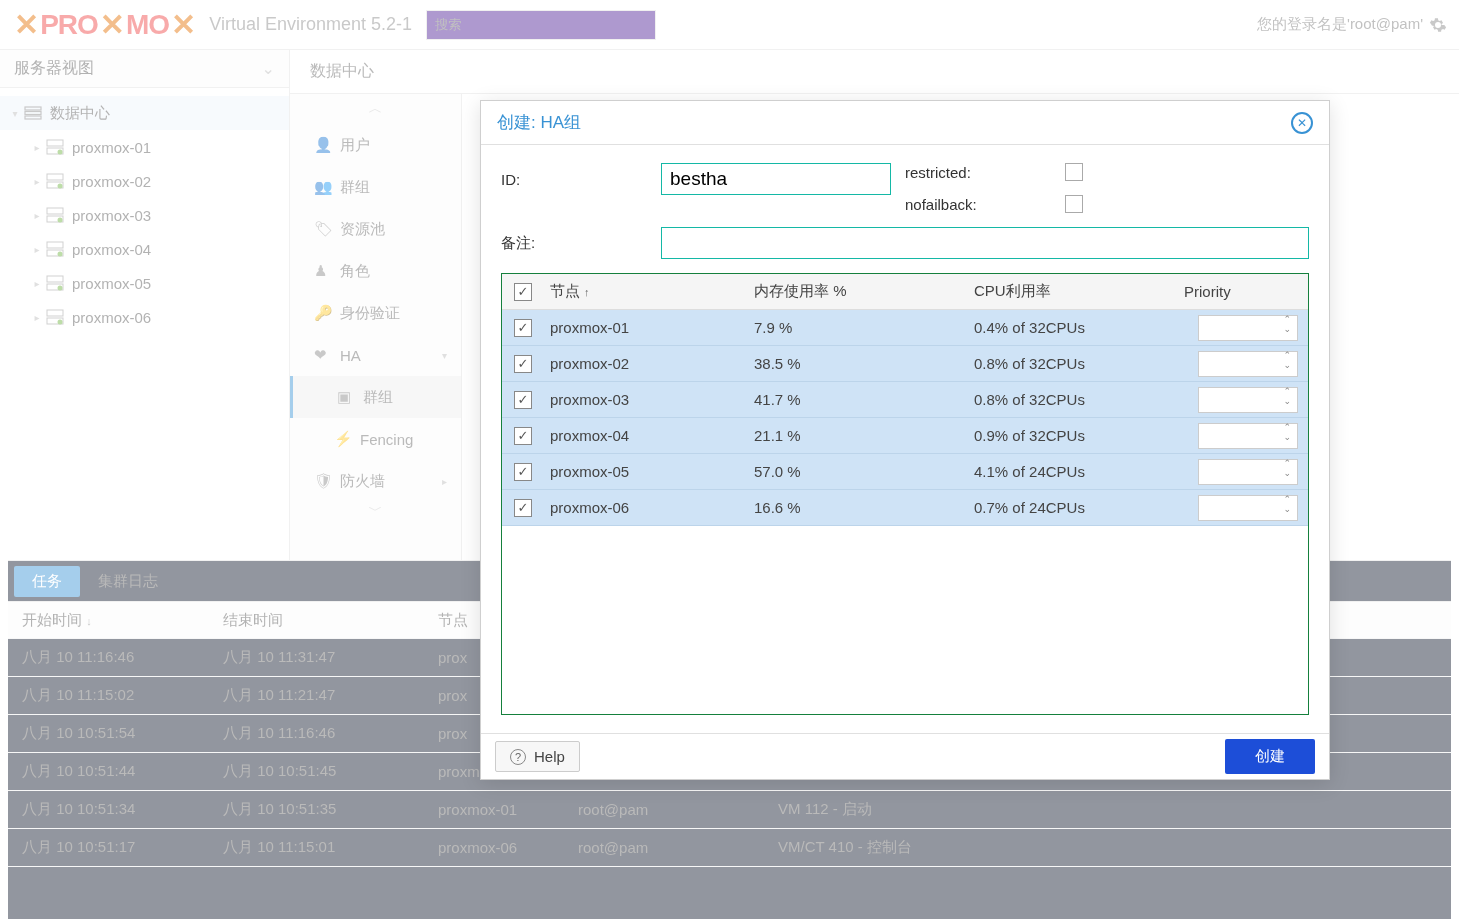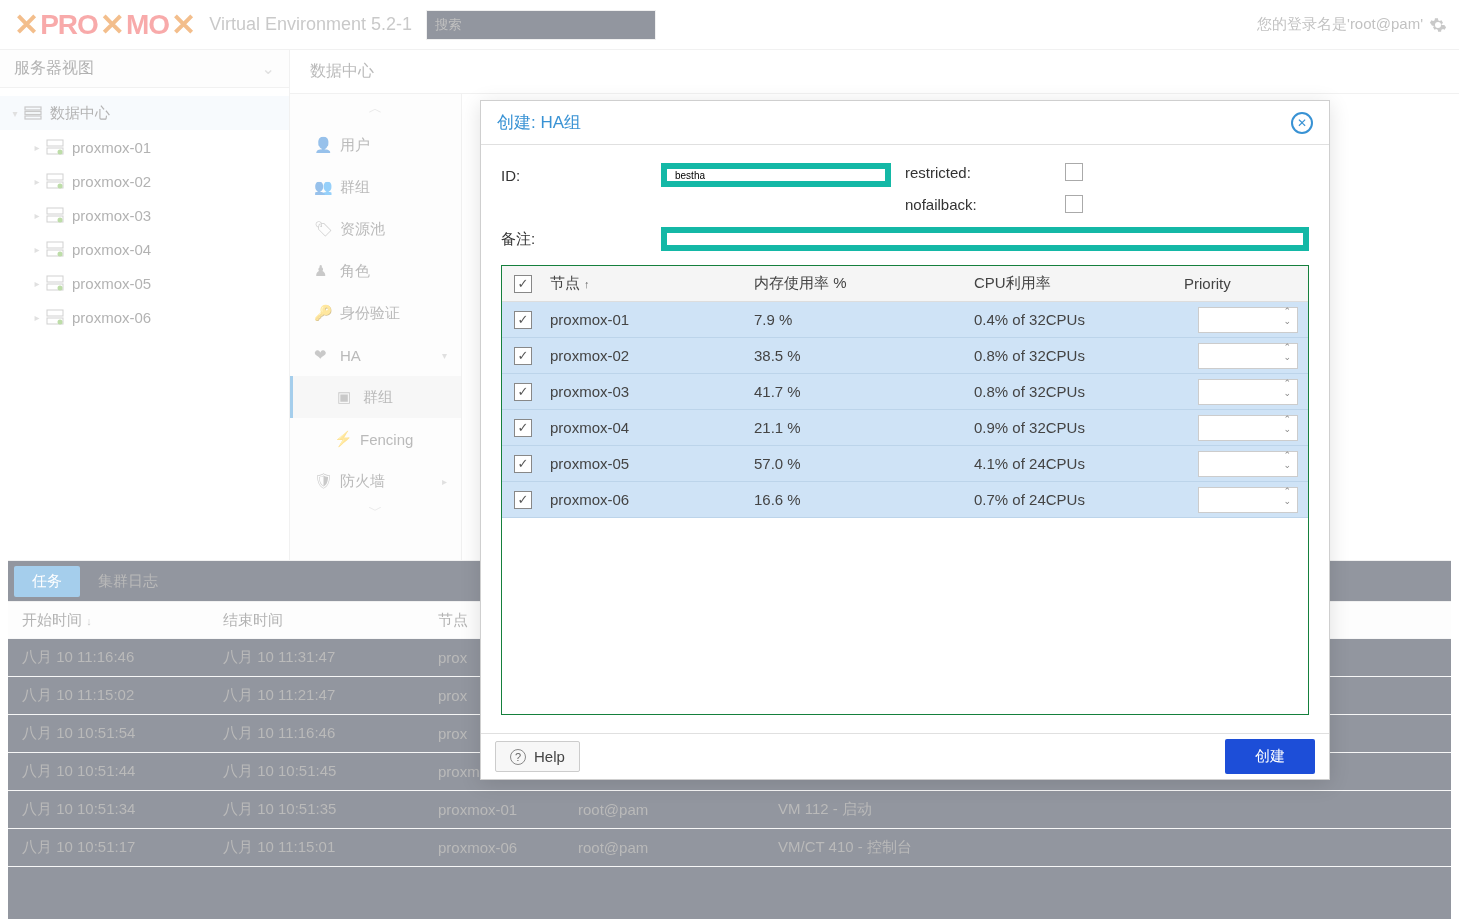--- a/index.html
+++ b/index.html
@@ -4,21 +4,21 @@
 <style>
 * { box-sizing:border-box; margin:0; padding:0; font-family:"Helvetica Neue",Arial,"Microsoft YaHei",sans-serif; }
 body { background:#fff; color:#444; font-size:14px; overflow:hidden; position:relative; width:1459px; height:919px; }
 
 
 .topbar { height:50px; display:flex; align-items:center; padding:0 12px; border-bottom:1px solid #e0e0e0; }
 .logo { display:flex; align-items:center; letter-spacing:-1px; }
 .logo .x { color:#e57000; font-weight:bold; font-size:30px; margin:0 2px; }
 .logo .g { color:#ef4444; font-weight:bold; font-size:28px; }
 .env { color:#888; font-size:18px; margin-left:12px; }
-.search { margin-left:14px; width:230px; height:30px; border:1px solid #ddd; background:#0f172a; padding:0 8px; color:#888; }
+.search { margin-left:14px; width:230px; height:30px; border:1px solid #ddd; background:#4c1d95; padding:0 8px; color:#888; }
 .spacer { flex:1; }
 .login { color:#777; font-size:15px;text-align:center; }
 .gear { margin-left:6px; color:#888; display:inline-block; }
 
 
 .main { display:flex; height:calc(100% - 50px); }
 .tree { width:290px; border-right:1px solid #e0e0e0; display:flex; flex-direction:column; }
 .treehdr { height:38px; border-bottom:1px solid #e0e0e0; display:flex; align-items:center; padding:0 14px; color:#555; font-size:16px; position:relative; background:#fafafa; }
 .treehdr .chev { position:absolute; right:14px; color:#bbb; }
 .treenodes { padding:8px 0; flex:0 0 auto; }
@@ -56,21 +56,21 @@
 
 
 .overlay { position:absolute; inset:0; background:rgba(255,255,255,.55); }
 .modal { position:absolute; left:480px; top:100px; width:850px; height:680px; background:#fff; border:1px solid #cfcfcf; box-shadow:0 4px 20px rgba(0,0,0,.12); display:flex; flex-direction:column; }
 .mhdr { height:44px; display:flex; align-items:center; padding:0 16px; border-bottom:1px solid #e0e0e0; }
 .mhdr .ttl { color:#3892d4; font-size:17px; }
 .mhdr .cls { margin-left:auto; width:22px; height:22px; border:2px solid #3892d4; border-radius:50%; color:#3892d4; display:flex; align-items:center; justify-content:center; font-size:12px; cursor:pointer; }
 .mbody { padding:18px 20px; flex:1; display:flex; flex-direction:column; }
 .frow { display:flex; align-items:center; margin-bottom:14px; }
 .frow label { width:160px; color:#333; font-size:15px; }
-.frow input[type=text] { width:230px; height:24px; border:6px solid #14b8a6; padding:0 8px; font-size:10px; }
+.frow input[type=text] { width:230px; height:32px; border:1px solid #14b8a6; padding:0 8px; font-size:19px; }
 .fcol2 { display:flex; }
 .fcol2 .half { flex:1; }
 .chk { width:18px; height:18px; border:1px solid #aaa; display:inline-block; vertical-align:middle; }
 
 .grid { border:1px solid #15803d; flex:1; display:flex; flex-direction:column; }
 .ghdr, .grow { display:flex; align-items:center; height:36px; font-size:15px; }
 .ghdr { background:#f5f5f5; border-bottom:1px solid #ddd; color:#444; }
 .grow { background:#cfe3f6; border-bottom:1px solid #bcd4ea; }
 .gc0{width:42px;display:flex;justify-content:center;} .gc1{width:210px;padding-left:6px;} .gc2{width:220px;} .gc3{width:210px;} .gc4{flex:1;padding-right:10px;}
 .gchk { width:18px; height:18px; border:1px solid #888; display:inline-block; background:#fff; }

